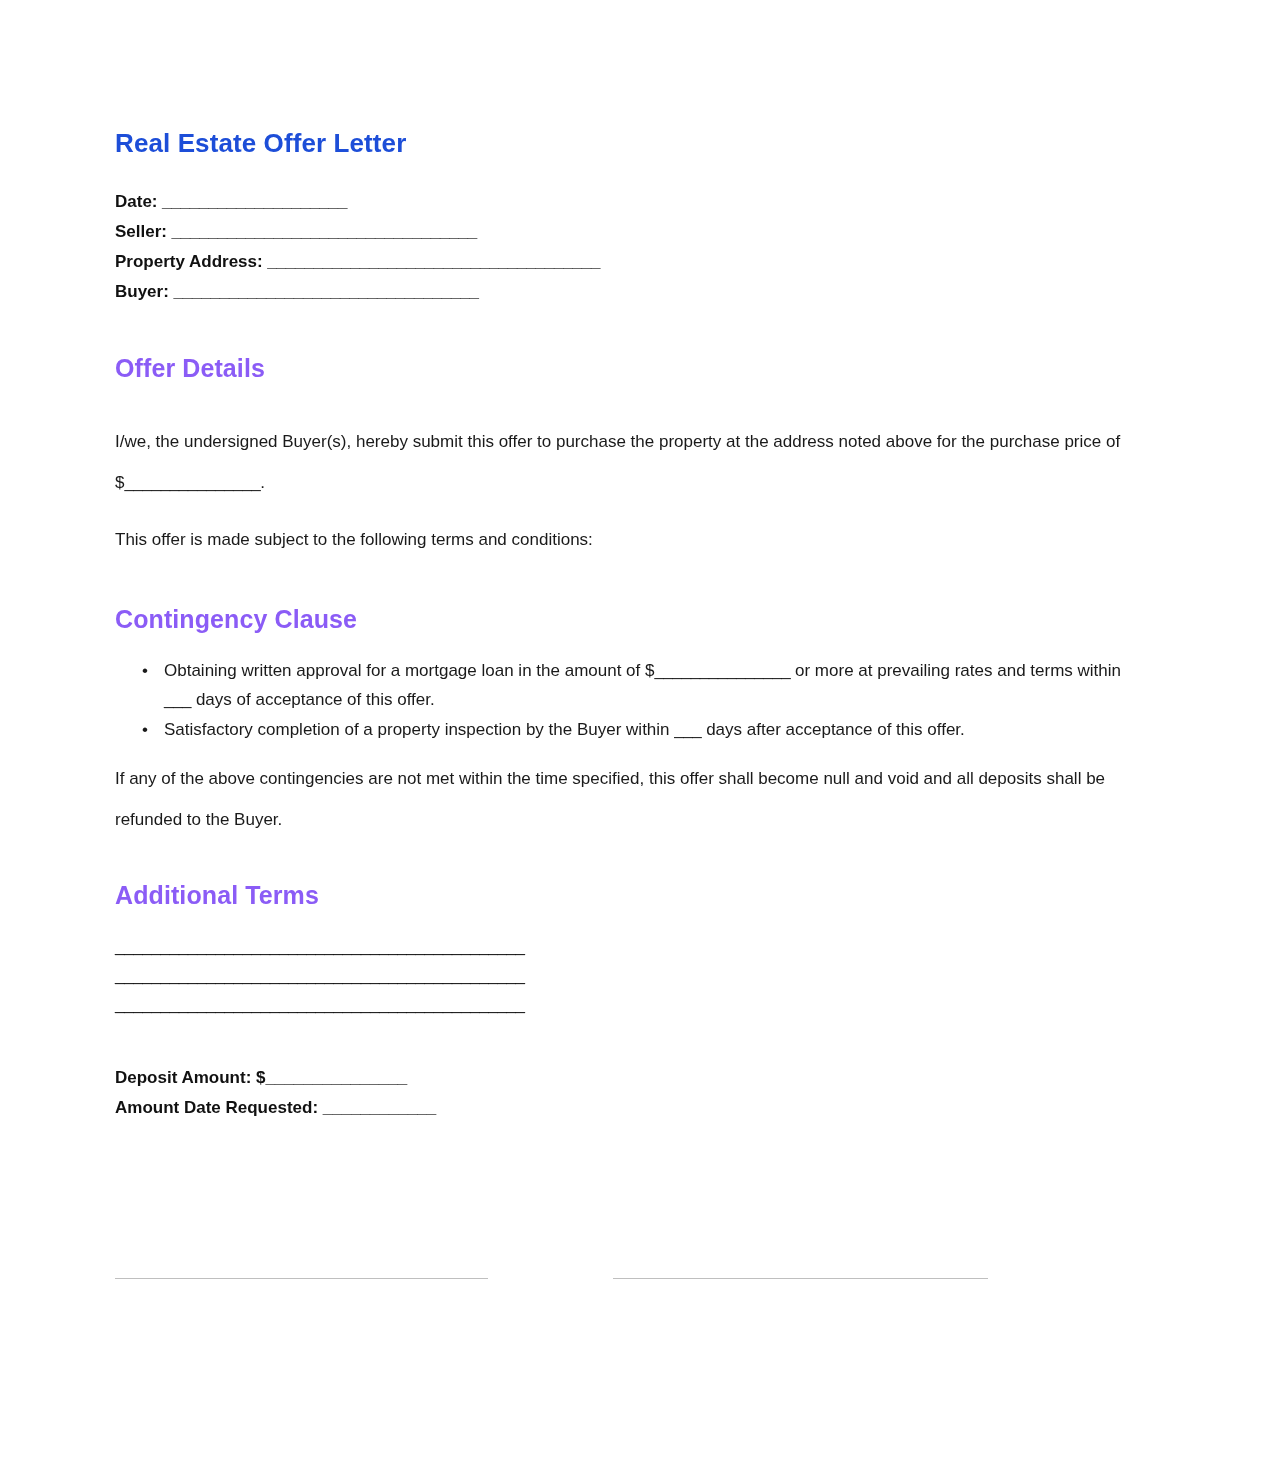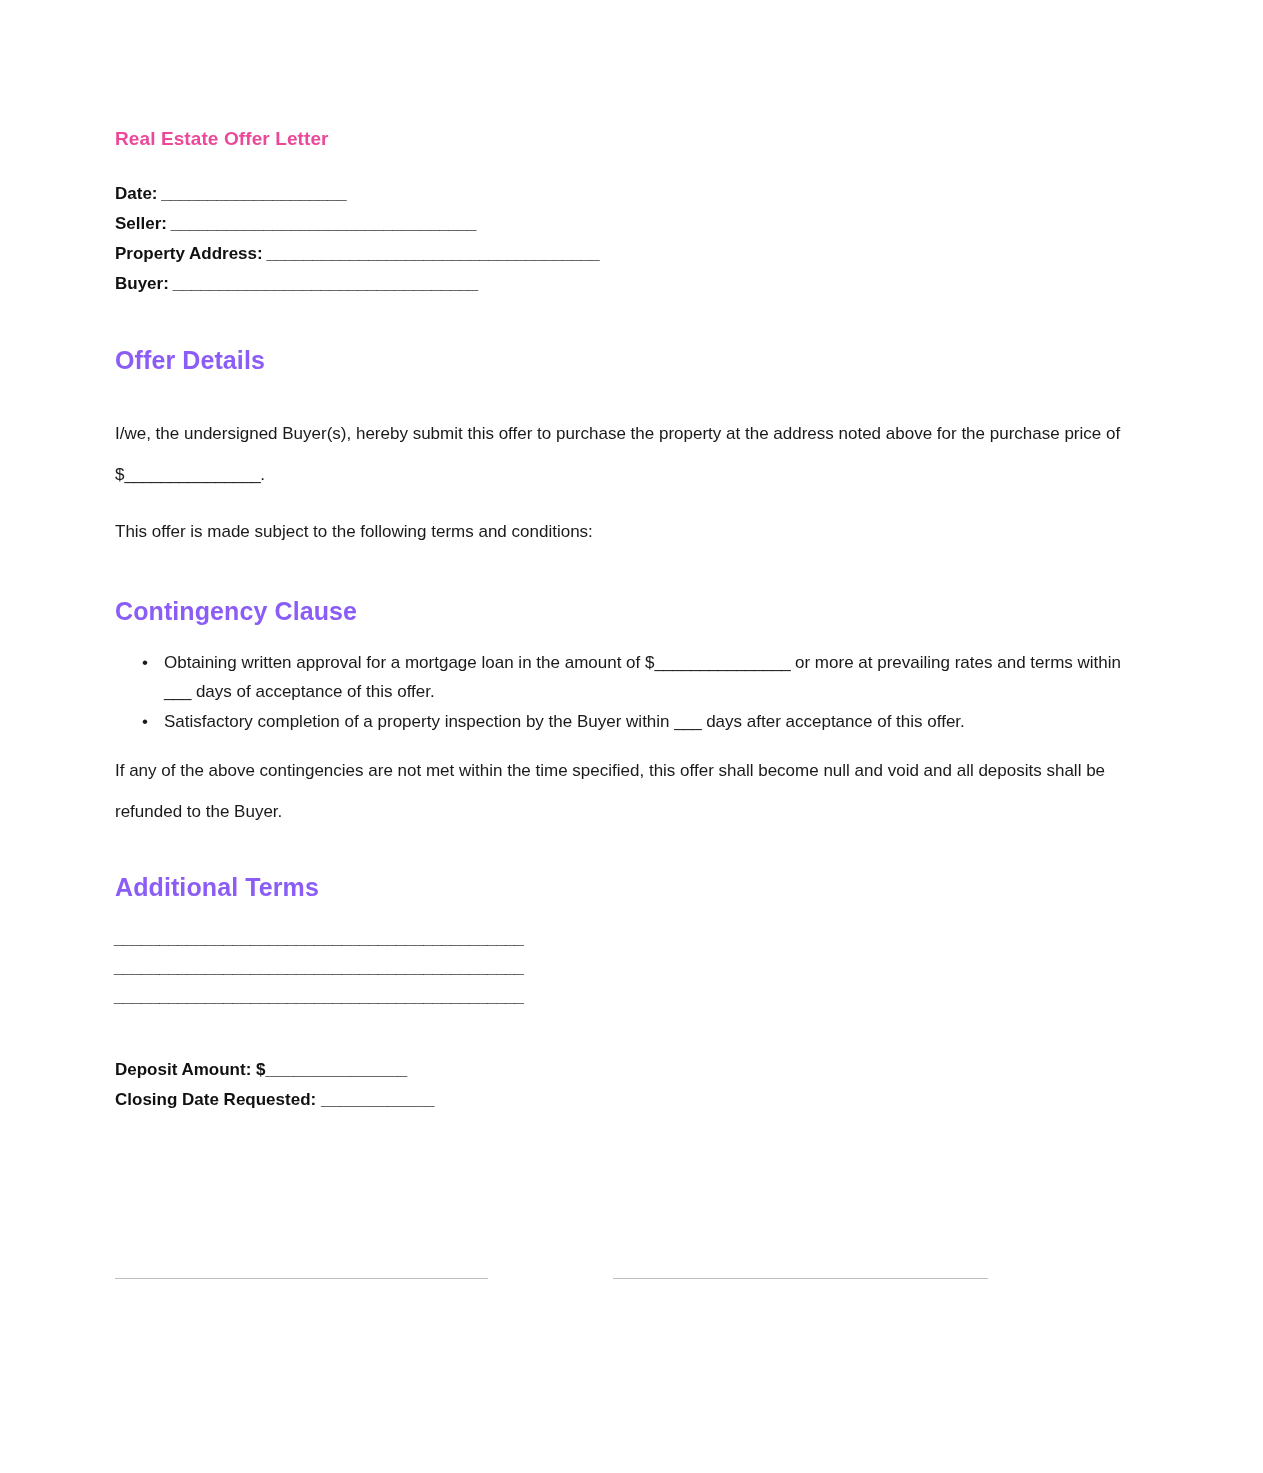--- a/index.html
+++ b/index.html
@@ -19,24 +19,24 @@
     position: relative;
     width: 1263px;
     height: 1473px;
     background: #ffffff;
     box-sizing: border-box;
     padding: 128px 123px 0 115px;
   }
 
   
   .doc-title {
-    font-size: 19px;
+    font-size: 26px;
     font-weight: 600;
     line-height: 1.2;
-    color: #ec4899;
+    color: #1d4ed8;
     margin: 0 0 28px 0;
     letter-spacing: 0.1px;
   }
   .section-heading {
     font-size: 25px;
     font-weight: 600;
     line-height: 1.2;
     color: #8b5cf6;
     margin: 0 0 22px 0;
     letter-spacing: 0.1px;
@@ -52,21 +52,20 @@
     font-weight: 700;
     color: #111111;
     white-space: nowrap;
   }
   .field-label {
     font-weight: 700;
   }
   .field-blank {
     font-weight: 700;
     letter-spacing: -0.2px;
-    font-style: italic;
   }
 
   
   .para {
     font-size: 17px;
     line-height: 41px;
     color: #1a1a1a;
     margin: 0;
     max-width: 1025px;
   }
@@ -109,21 +108,20 @@
   
   .terms-lines {
     margin: 18px 0 0 0;
   }
   .terms-line {
     font-size: 17px;
     line-height: 29px;
     color: #111111;
     letter-spacing: -0.35px;
     white-space: nowrap;
-    font-style: italic;
   }
 
   
   .summary-block {
     margin: 44px 0 0 0;
   }
   .summary-row {
     font-size: 17px;
     line-height: 30px;
     font-weight: 700;
@@ -220,21 +218,21 @@
     <div class="terms-line">_____________________________________________</div>
   </div>
 
   <div class="summary-block">
 
     <div class="summary-row">
       <span>Deposit Amount:</span><span> $_______________</span>
     </div>
 
     <div class="summary-row">
-      <span>Closing Date Requested:</span><span> ____________</span>
+      <span>Amount Date Requested:</span><span> ____________</span>
     </div>
 
   </div>
 
   <div class="signature-area">
     <div class="sig-line sig-line-left"></div>
     <div class="sig-line sig-line-right"></div>
   </div>
 
 </div>

